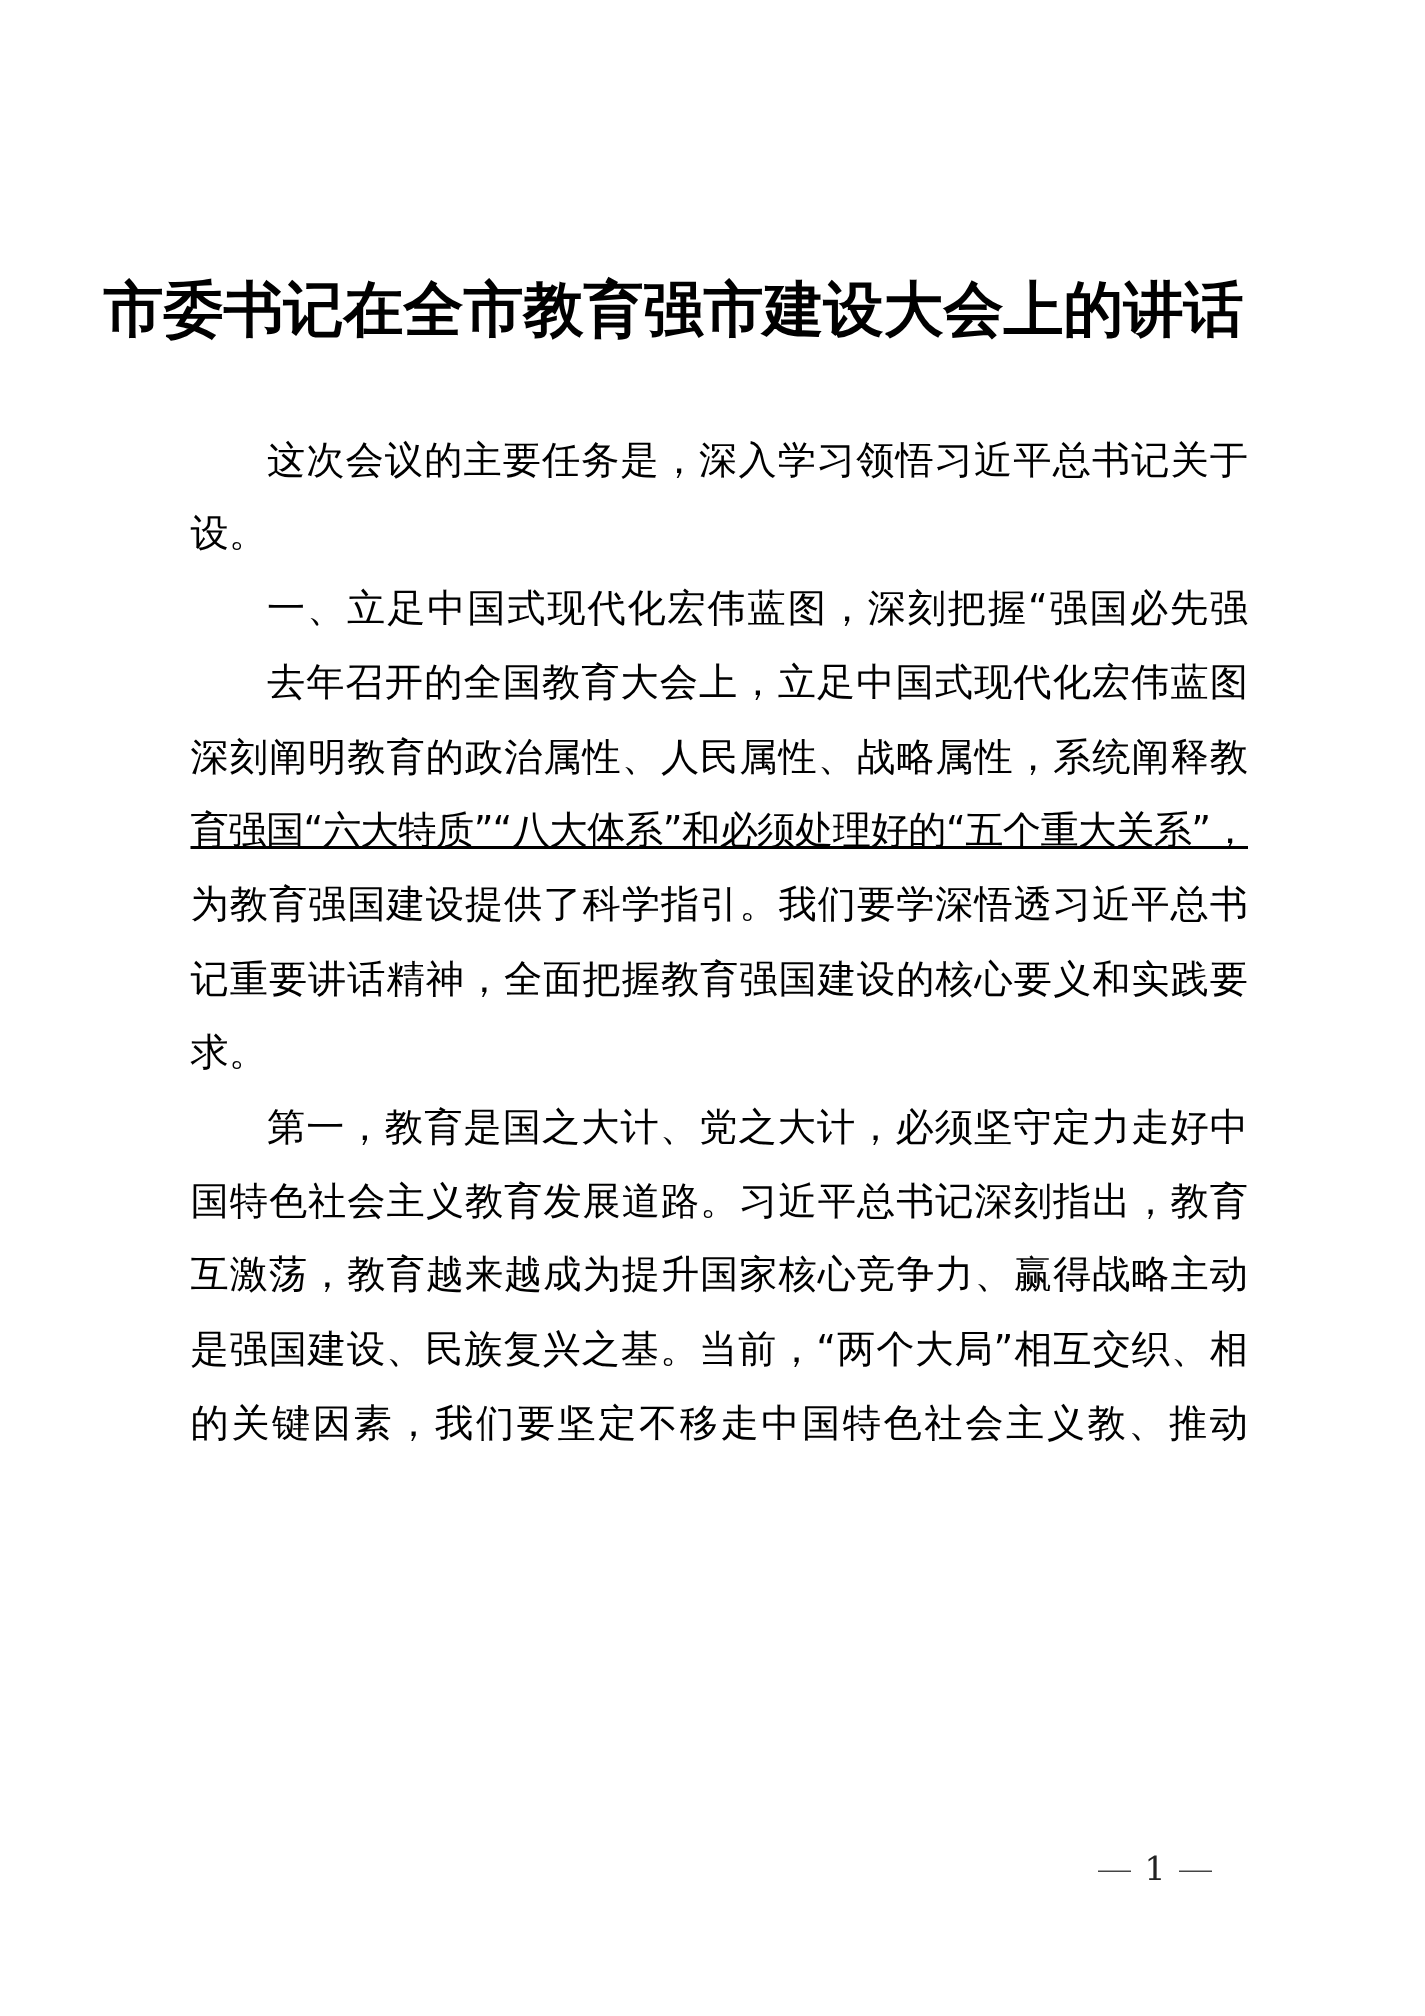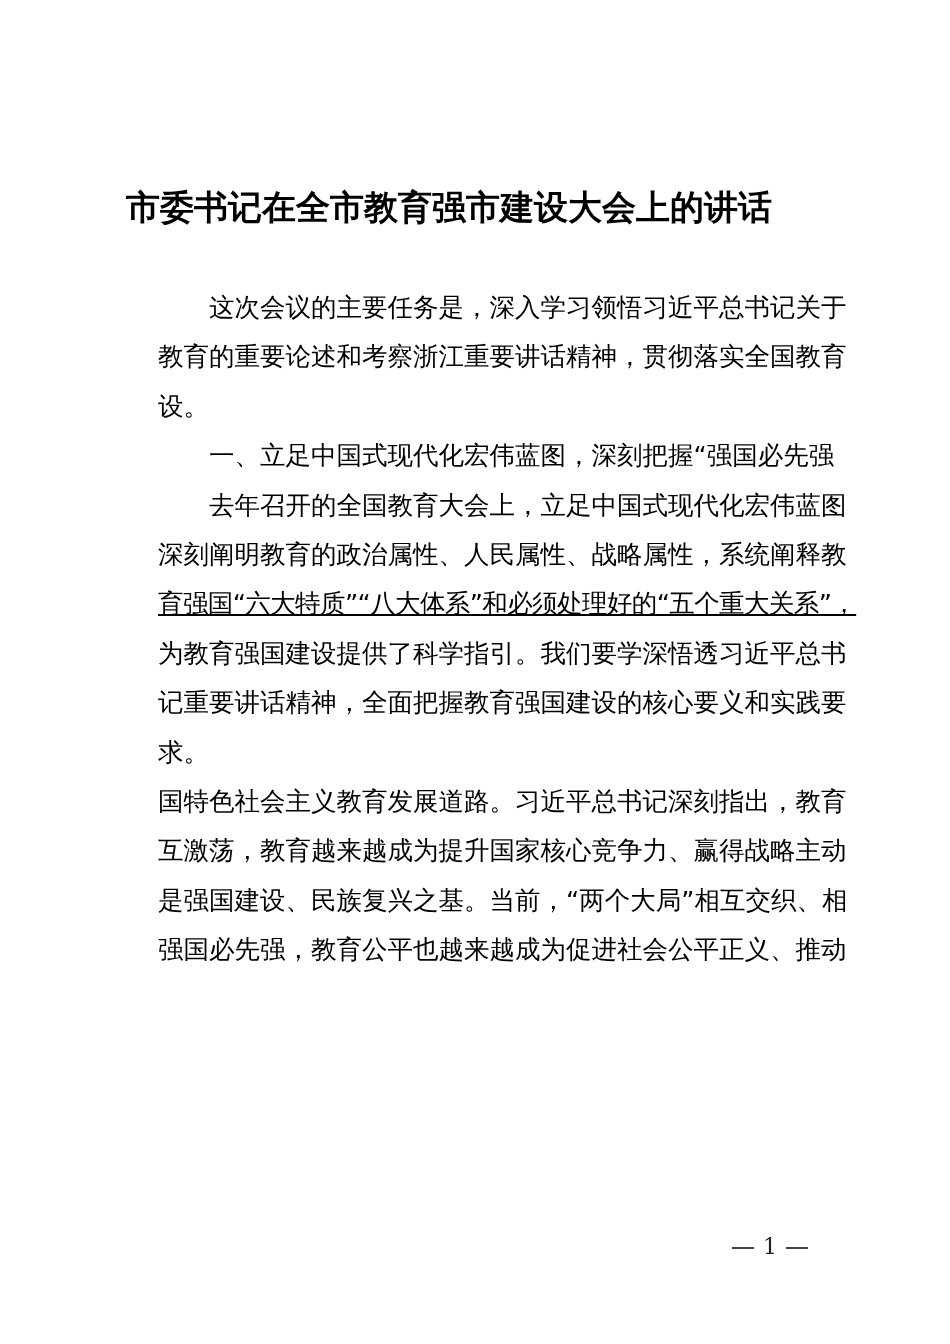--- a/index.html
+++ b/index.html
@@ -1,53 +1,53 @@
 <!DOCTYPE html>
 <html><head>
 <meta charset="utf-8">
 <style>
   html, body { margin: 0; padding: 0; background: #ffffff; }
   body { width: 950px; height: 1344px; position: relative; overflow: hidden;
          font-family: "DejaVu Sans", "Liberation Sans", sans-serif; color: #000; }
   .page { position: absolute; left: 0; top: 0; width: 950px; height: 1344px; background: #fff; }
   .title { position: absolute; top: 182px; left: 0; width: 898px; text-align: center;
-           font-size: 34px; font-weight: bold; letter-spacing: 0px; line-height: 50px; }
+           font-size: 40px; font-weight: bold; letter-spacing: 0px; line-height: 50px; }
   .body { position: absolute; left: 127px; top: 283px; width: 705px; }
   .line { height: 49.4px; line-height: 49.4px; font-size: 25.5px; white-space: nowrap;
-          text-align: justify; text-align-last: justify; margin-left: 31px; }
+          text-align: justify; text-align-last: justify; }
   .line.last { text-align-last: left; }
   .indent { padding-left: 51px; }
   .b { font-weight: normal; }
   .footer { position: absolute; top: 1234px; left: 723px; font-family: "DejaVu Serif", "Liberation Serif", serif;
             font-size: 22px; color: #222; white-space: nowrap; }
   .footer .dash { display: inline-block; width: 22px; height: 1.5px; background: #444; vertical-align: middle; margin: 0 9px; }
 </style>
 </head>
 <body>
 
 <div class="page">
   <div class="title">市委书记在全市教育强市建设大会上的讲话</div>
 
   <div class="body">
 
     <div class="line indent">这次会议的主要任务是，深入学习领悟习近平总书记关于</div>
-    <div class="line">教育的重要论述和考察浙江重要讲话精神，贯彻落实全国教育</div>
     <div class="line last">设。</div>
 
     <div class="line indent b">一、立足中国式现代化宏伟蓝图，深刻把握“强国必先强</div>
 
     <div class="line indent">去年召开的全国教育大会上，立足中国式现代化宏伟蓝图</div>
     <div class="line">深刻阐明教育的政治属性、人民属性、战略属性，系统阐释教</div>
     <div class="line" style="letter-spacing:-0.6px;text-decoration:underline;">育强国“六大特质”“八大体系”和必须处理好的“五个重大关系”，</div>
     <div class="line">为教育强国建设提供了科学指引。我们要学深悟透习近平总书</div>
     <div class="line">记重要讲话精神，全面把握教育强国建设的核心要义和实践要</div>
     <div class="line last">求。</div>
 
+    <div class="line indent b">第一，教育是国之大计、党之大计，必须坚守定力走好中</div>
     <div class="line"><span class="b">国特色社会主义教育发展道路。</span><span>习近平总书记深刻指出，教育</span></div>
     <div class="line">互激荡，教育越来越成为提升国家核心竞争力、赢得战略主动</div>
     <div class="line">是强国建设、民族复兴之基。当前，“两个大局”相互交织、相</div>
-    <div class="line">强国必先强，教育公平也越来越成为促进社会公平正义、推动</div>
+    <div class="line">的关键因素，我们要坚定不移走中国特色社会主义教、推动</div>
   </div>
 
   <div class="footer">
     <span class="dash"></span><span>1</span><span class="dash"></span>
   </div>
 </div>
 
 </body></html>

